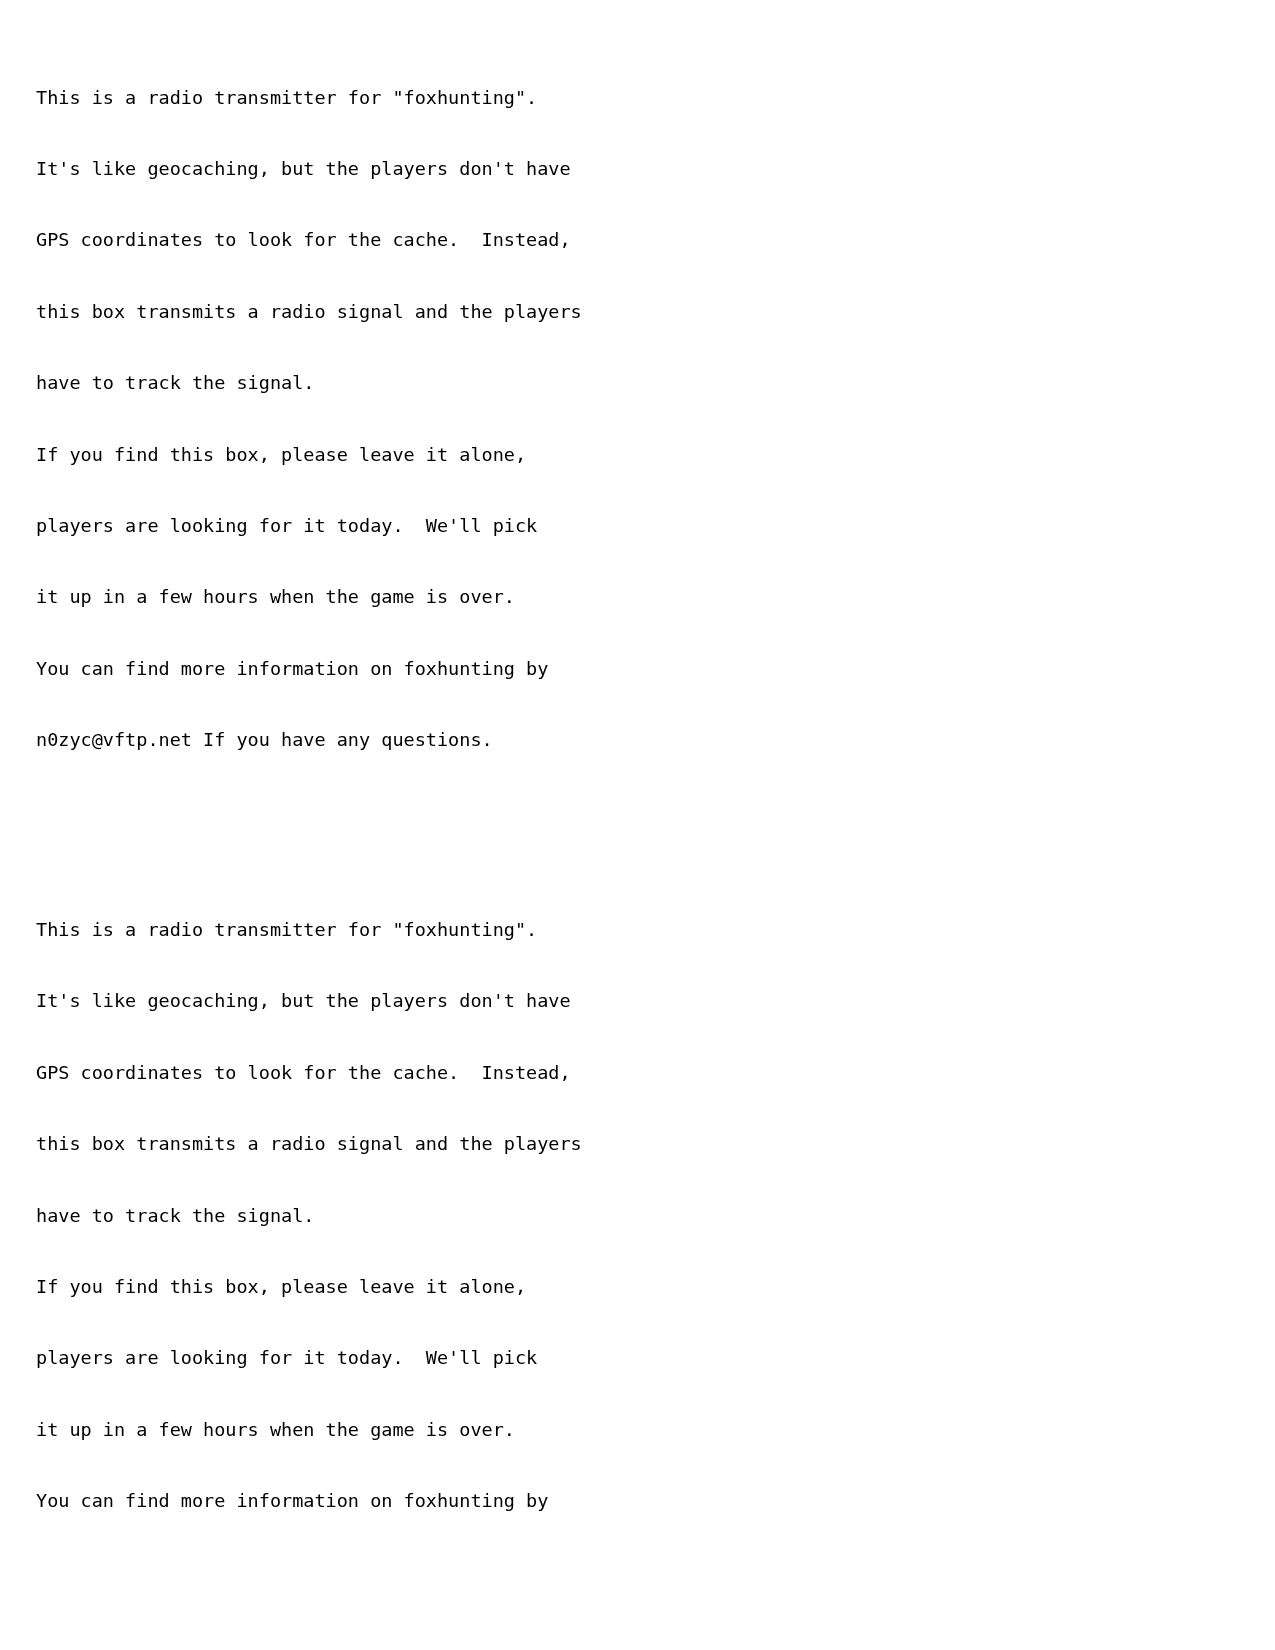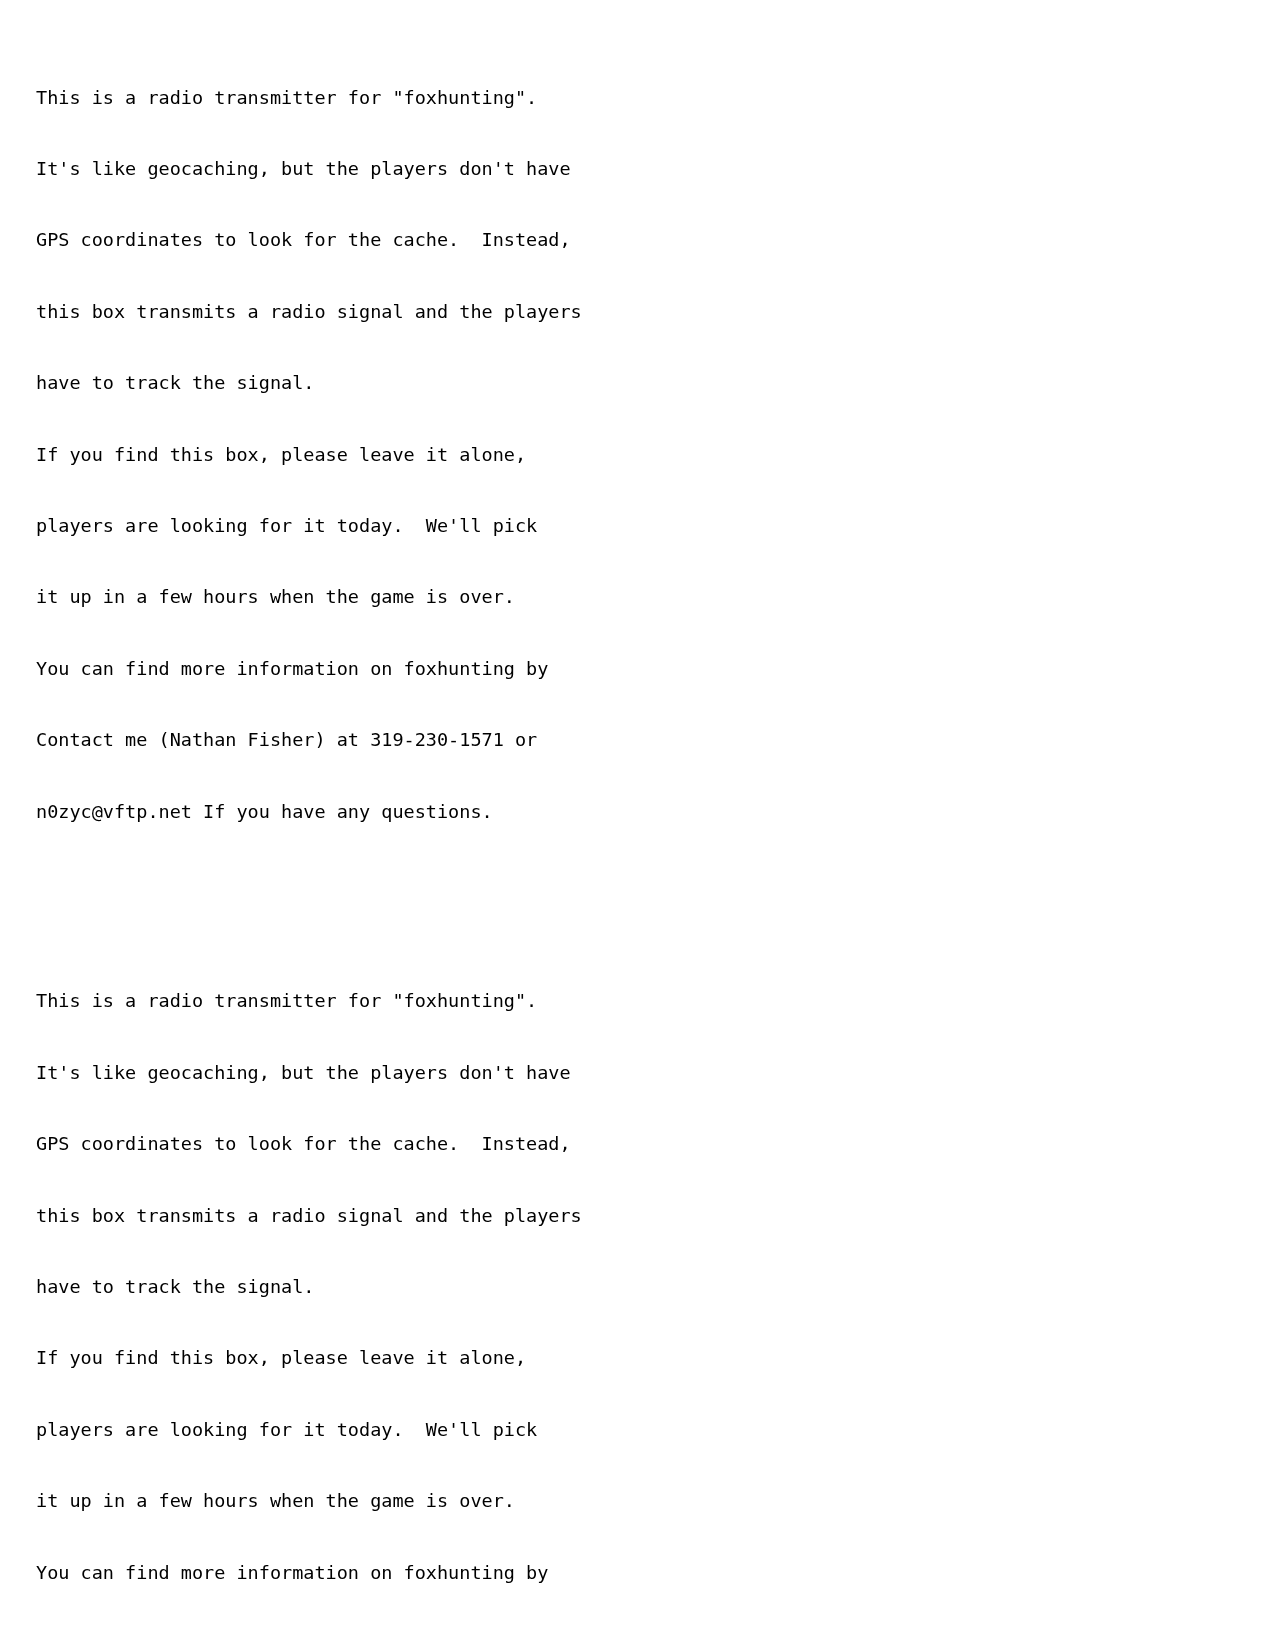--- a/index.html
+++ b/index.html
@@ -42,21 +42,20 @@
   <div class="block">
     <div class="line">This is a radio transmitter for "foxhunting".</div>
     <div class="line">It's like geocaching, but the players don't have</div>
     <div class="line">GPS coordinates to look for the cache.  Instead,</div>
     <div class="line">this box transmits a radio signal and the players</div>
     <div class="line">have to track the signal.</div>
     <div class="line">If you find this box, please leave it alone,</div>
     <div class="line">players are looking for it today.  We'll pick</div>
     <div class="line">it up in a few hours when the game is over.</div>
     <div class="line">You can find more information on foxhunting by</div>
-    <div class="line">Contact me (Nathan Fisher) at 319-230-1571 or</div>
     <div class="line">n0zyc@vftp.net If you have any questions.</div>
   </div>
 
   <div class="block-spacer"></div>
 
   <div class="block">
     <div class="line">This is a radio transmitter for "foxhunting".</div>
     <div class="line">It's like geocaching, but the players don't have</div>
     <div class="line">GPS coordinates to look for the cache.  Instead,</div>
     <div class="line">this box transmits a radio signal and the players</div>

